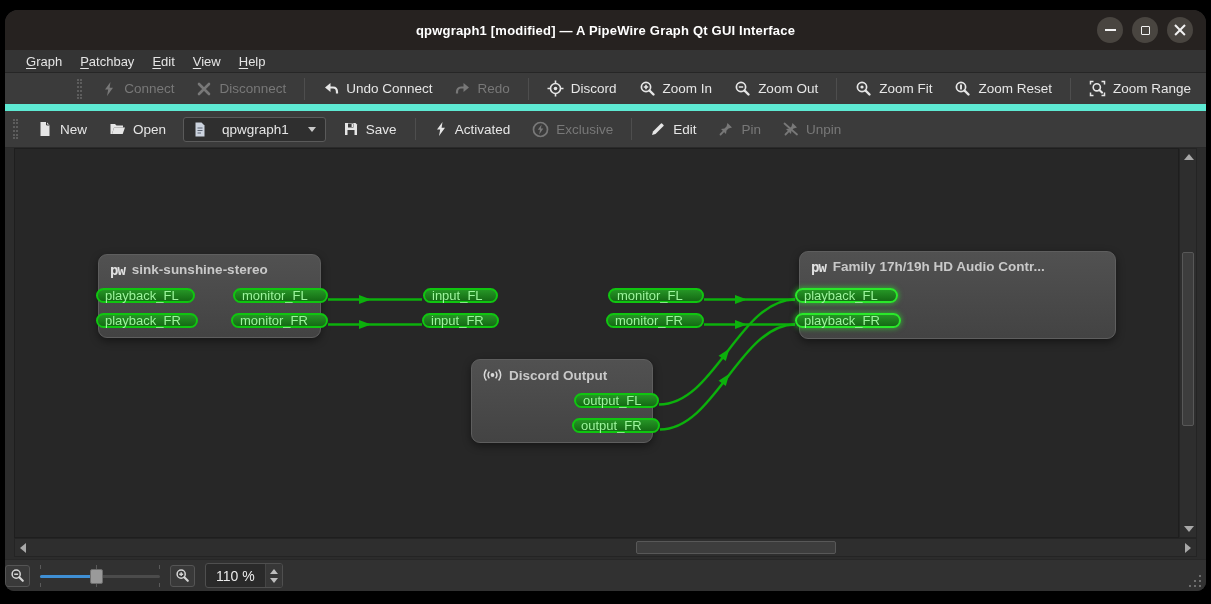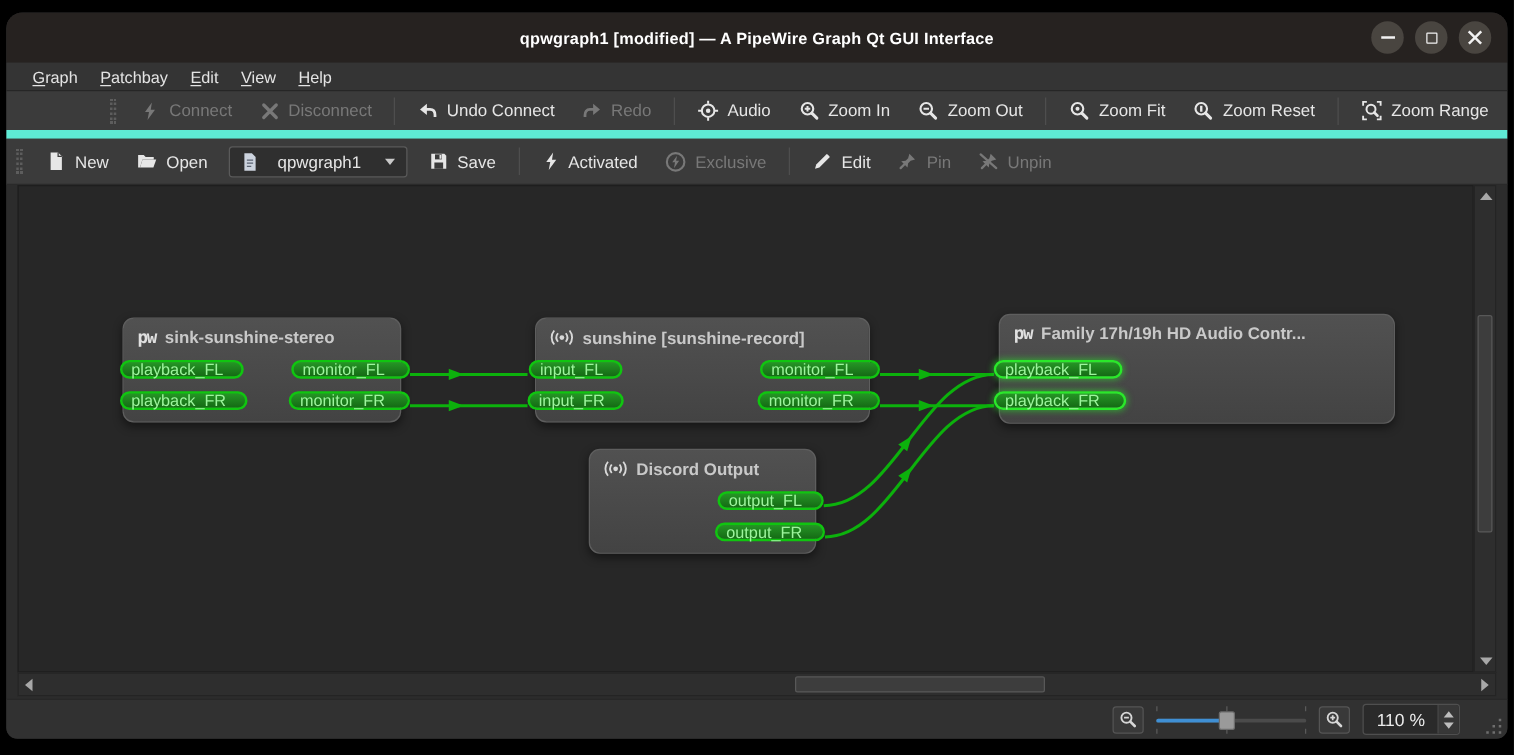--- a/index.html
+++ b/index.html
@@ -75,21 +75,21 @@
     background:#3d3d3d; border:1px solid #585858; border-radius:2px; }
   .hthumb { position:absolute; top:2px; bottom:2px; left:621px; width:200px;
     background:#3d3d3d; border:1px solid #585858; border-radius:2px; }
   .sb-arrow { position:absolute; width:0; height:0; }
   .sb-up { left:4px; top:5px; border-left:5px solid transparent; border-right:5px solid transparent; border-bottom:6px solid #a8a8a8; }
   .sb-down { left:4px; bottom:5px; border-left:5px solid transparent; border-right:5px solid transparent; border-top:6px solid #a8a8a8; }
   .sb-left { left:5px; top:4px; border-top:5px solid transparent; border-bottom:5px solid transparent; border-right:6px solid #a8a8a8; }
   .sb-right { right:5px; top:4px; border-top:5px solid transparent; border-bottom:5px solid transparent; border-left:6px solid #a8a8a8; }
   
   .statusbar { flex:0 0 32px; background:#313131; border-top:1px solid #272727;
-    position:relative; display:flex; align-items:center; justify-content:flex-end;
+    position:relative; display:flex; align-items:center; justify-content:flex-start;
     gap:10px; padding-right:38px; }
   .zoom-mini-btn { width:25px; height:22px; background:#393939; border:1px solid #555;
     border-radius:3px; display:flex; align-items:center; justify-content:center; color:#d6d6d6; }
   .slider { position:relative; width:120px; height:22px; }
   .slider-track { position:absolute; left:0; right:0; top:10px; height:3px; background:#4b4b4b; border-radius:2px; }
   .slider-fill { position:absolute; left:0; top:10px; height:3px; width:53px; background:#3f8fd4; border-radius:2px; }
   .slider-handle { position:absolute; left:50px; top:4px; width:13px; height:15px;
     background:#9a9a9a; border:1px solid #6d6d6d; border-radius:2px; }
   .tick { position:absolute; width:1px; height:4px; background:#5a5a5a; }
   .spinbox { display:flex; align-items:stretch; height:25px; background:#2a2a2a;
@@ -164,21 +164,21 @@
     </span>
 
     <span class="tb-sep"></span>
 
     <span class="tb-btn">
       <svg width="17" height="17" viewBox="0 0 17 17">
           <circle cx="8.5" cy="8.5" r="5" fill="none" stroke="currentColor" stroke-width="1.6"></circle>
           <circle cx="8.5" cy="8.5" r="1.8" fill="currentColor"></circle>
           <path d="M8.5 .5 V3 M8.5 14 V16.5 M.5 8.5 H3 M14 8.5 H16.5" stroke="currentColor" stroke-width="1.6"></path>
         </svg>
-      <span>Audio</span>
+      <span>Discord</span>
     </span>
     <span class="tb-btn">
       <svg width="17" height="17" viewBox="0 0 17 17">
           <circle cx="7" cy="7" r="4.6" fill="none" stroke="currentColor" stroke-width="1.7"></circle>
           <path d="M10.5 10.5 L14.5 14.5" stroke="currentColor" stroke-width="2.4" stroke-linecap="round"></path>
           <path d="M7 4.8 V9.2 M4.8 7 H9.2" stroke="currentColor" stroke-width="1.6"></path>
         </svg>
       <span>Zoom In</span>
     </span>
     <span class="tb-btn">
@@ -301,29 +301,20 @@
   <div class="main">
     <div class="graph-view">
 
       <div class="node" style="left:83px;top:105px;width:223px;height:84px;">
         <div class="node-title">
           <span class="pw-glyph">pw</span>
           <span>sink-sunshine-stereo</span>
         </div>
       </div>
 
-      <div class="node" style="left:413px;top:105px;width:268px;height:84px;">
-        <div class="node-title">
-          <svg width="19" height="16" viewBox="0 0 19 16">
-              <circle cx="9.5" cy="8" r="1.9" fill="#d8d8d8"></circle>
-              <path d="M6.4 4.6 A5.4 5.4 0 0 0 6.4 11.4 M3.4 2.4 A8.6 8.6 0 0 0 3.4 13.6 M12.6 4.6 A5.4 5.4 0 0 1 12.6 11.4 M15.6 2.4 A8.6 8.6 0 0 1 15.6 13.6" fill="none" stroke="#d8d8d8" stroke-width="1.5"></path>
-            </svg>
-          <span>sunshine [sunshine-record]</span>
-        </div>
-      </div>
 
       <div class="node" style="left:784px;top:102px;width:317px;height:88px;">
         <div class="node-title">
           <span class="pw-glyph">pw</span>
           <span>Family 17h/19h HD Audio Contr...</span>
         </div>
       </div>
 
       <div class="node" style="left:456px;top:210px;width:182px;height:84px;">
         <div class="node-title">

